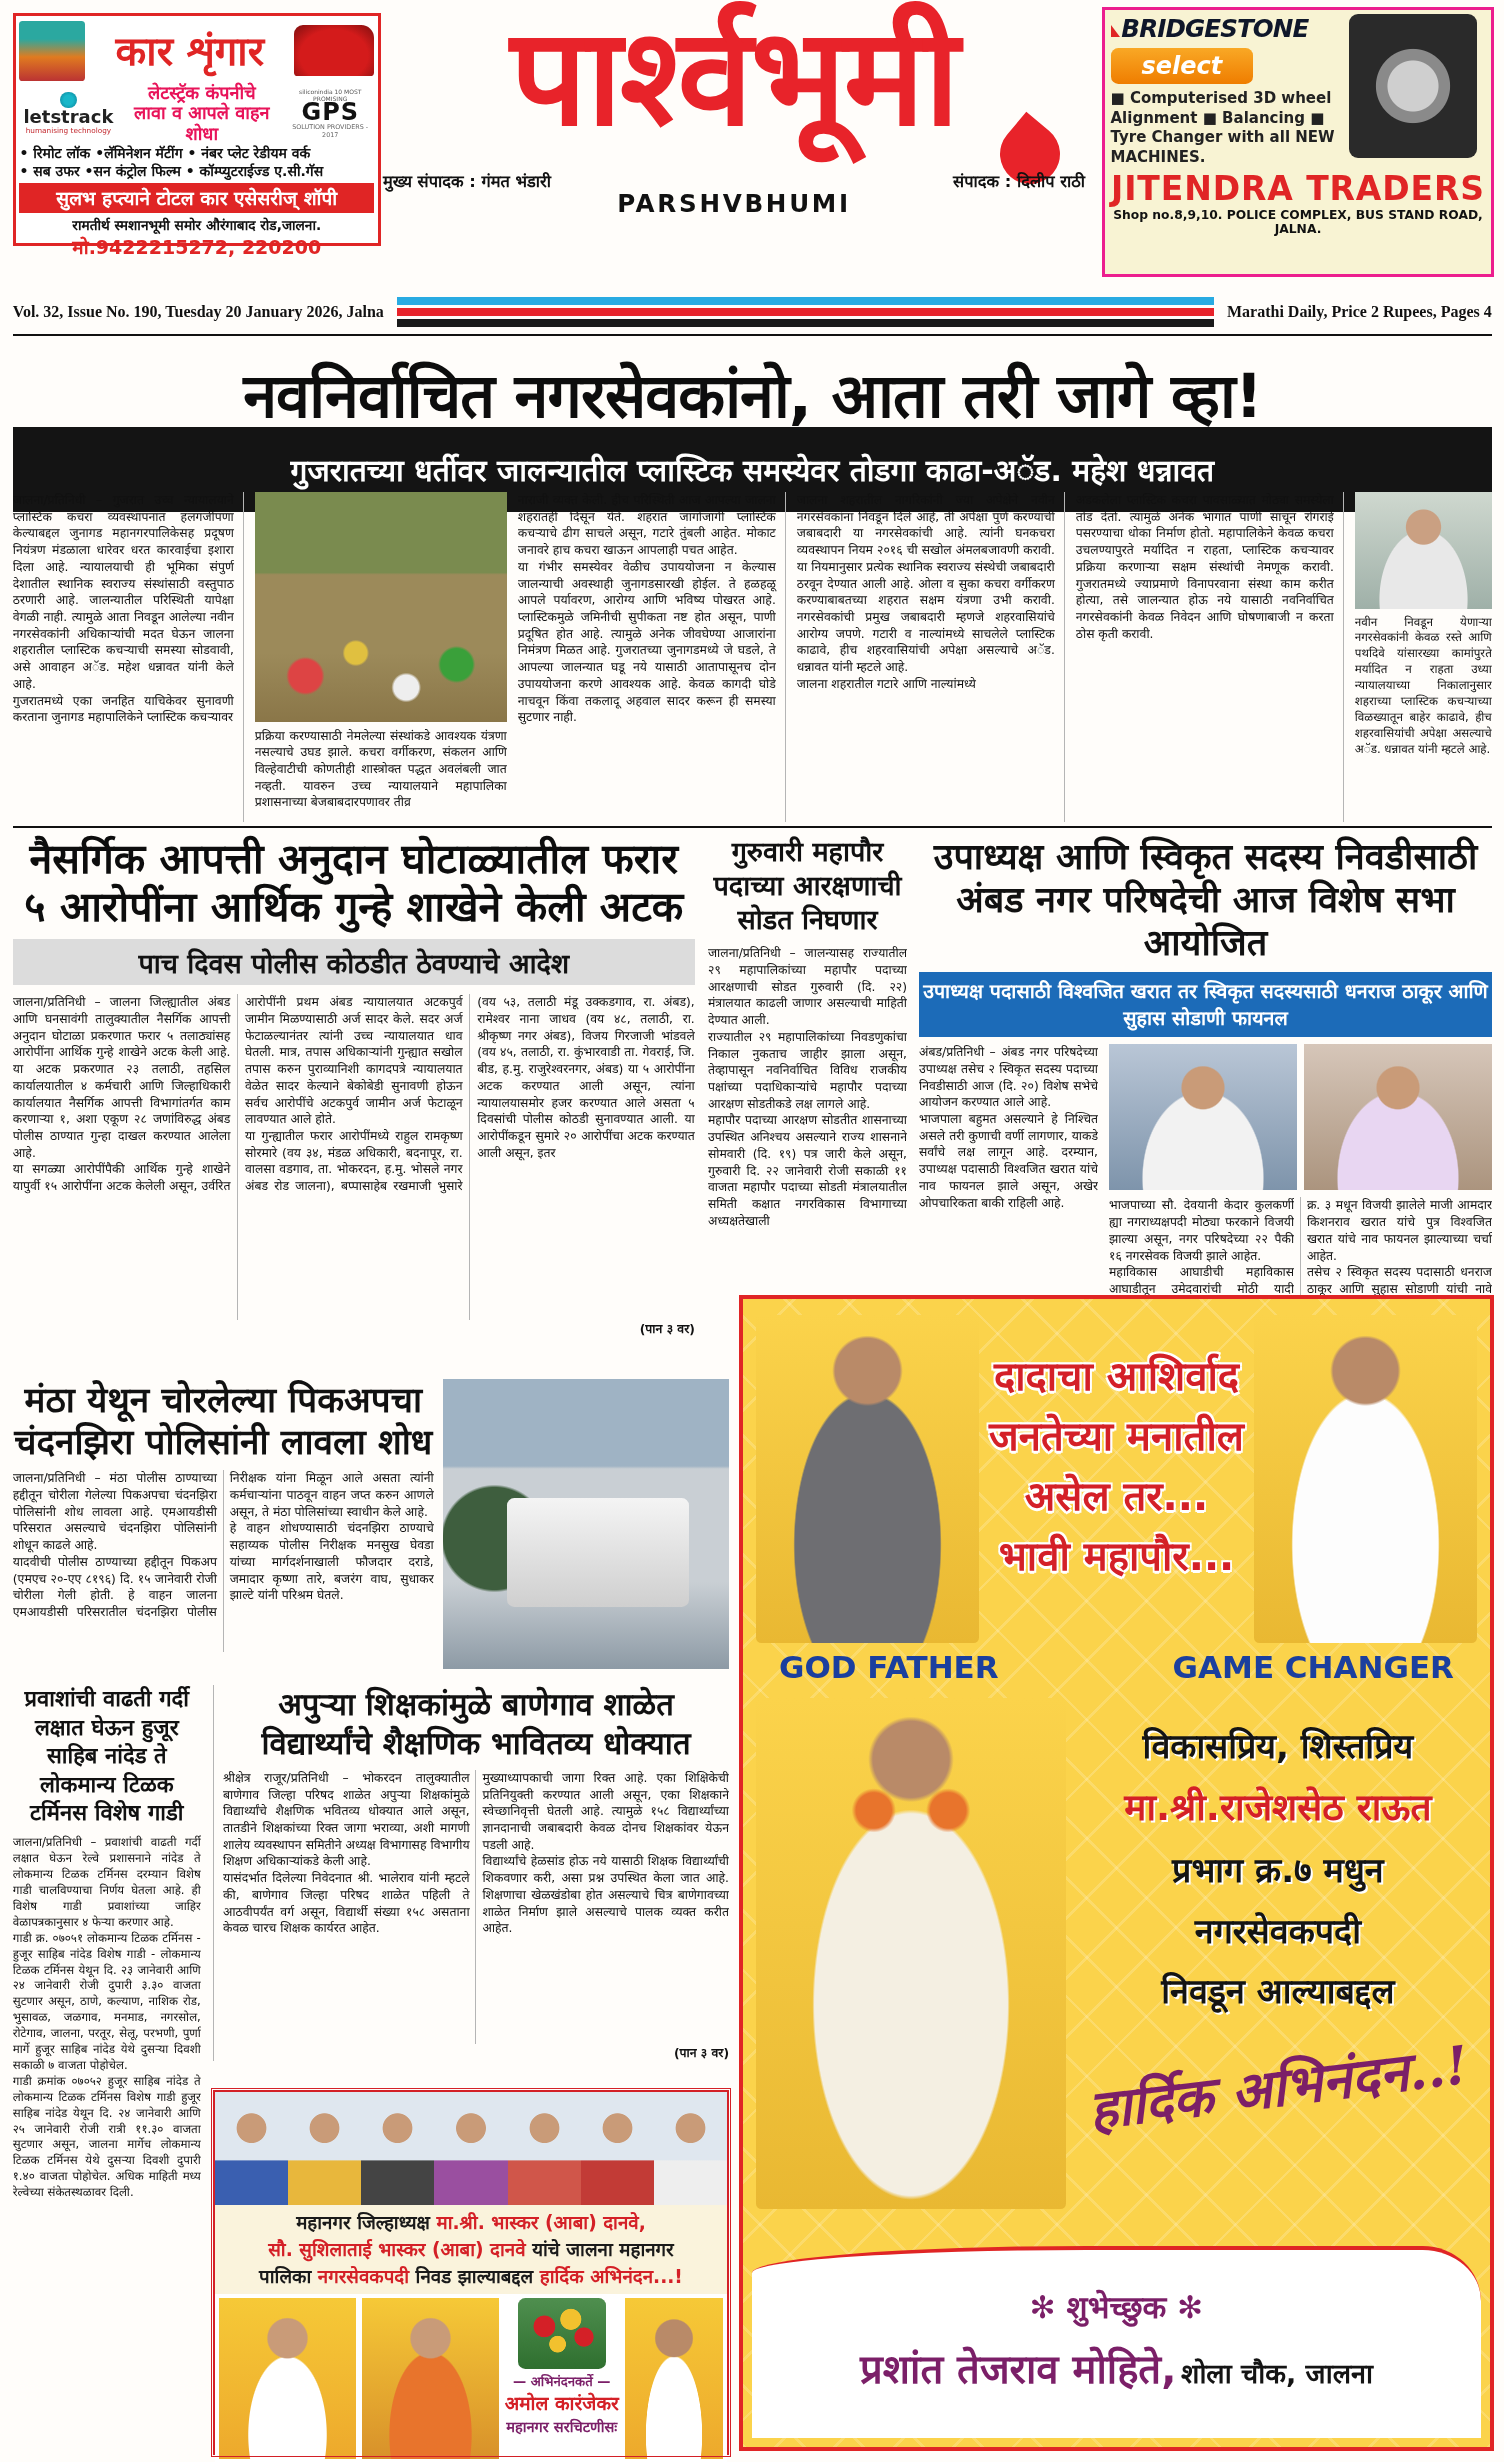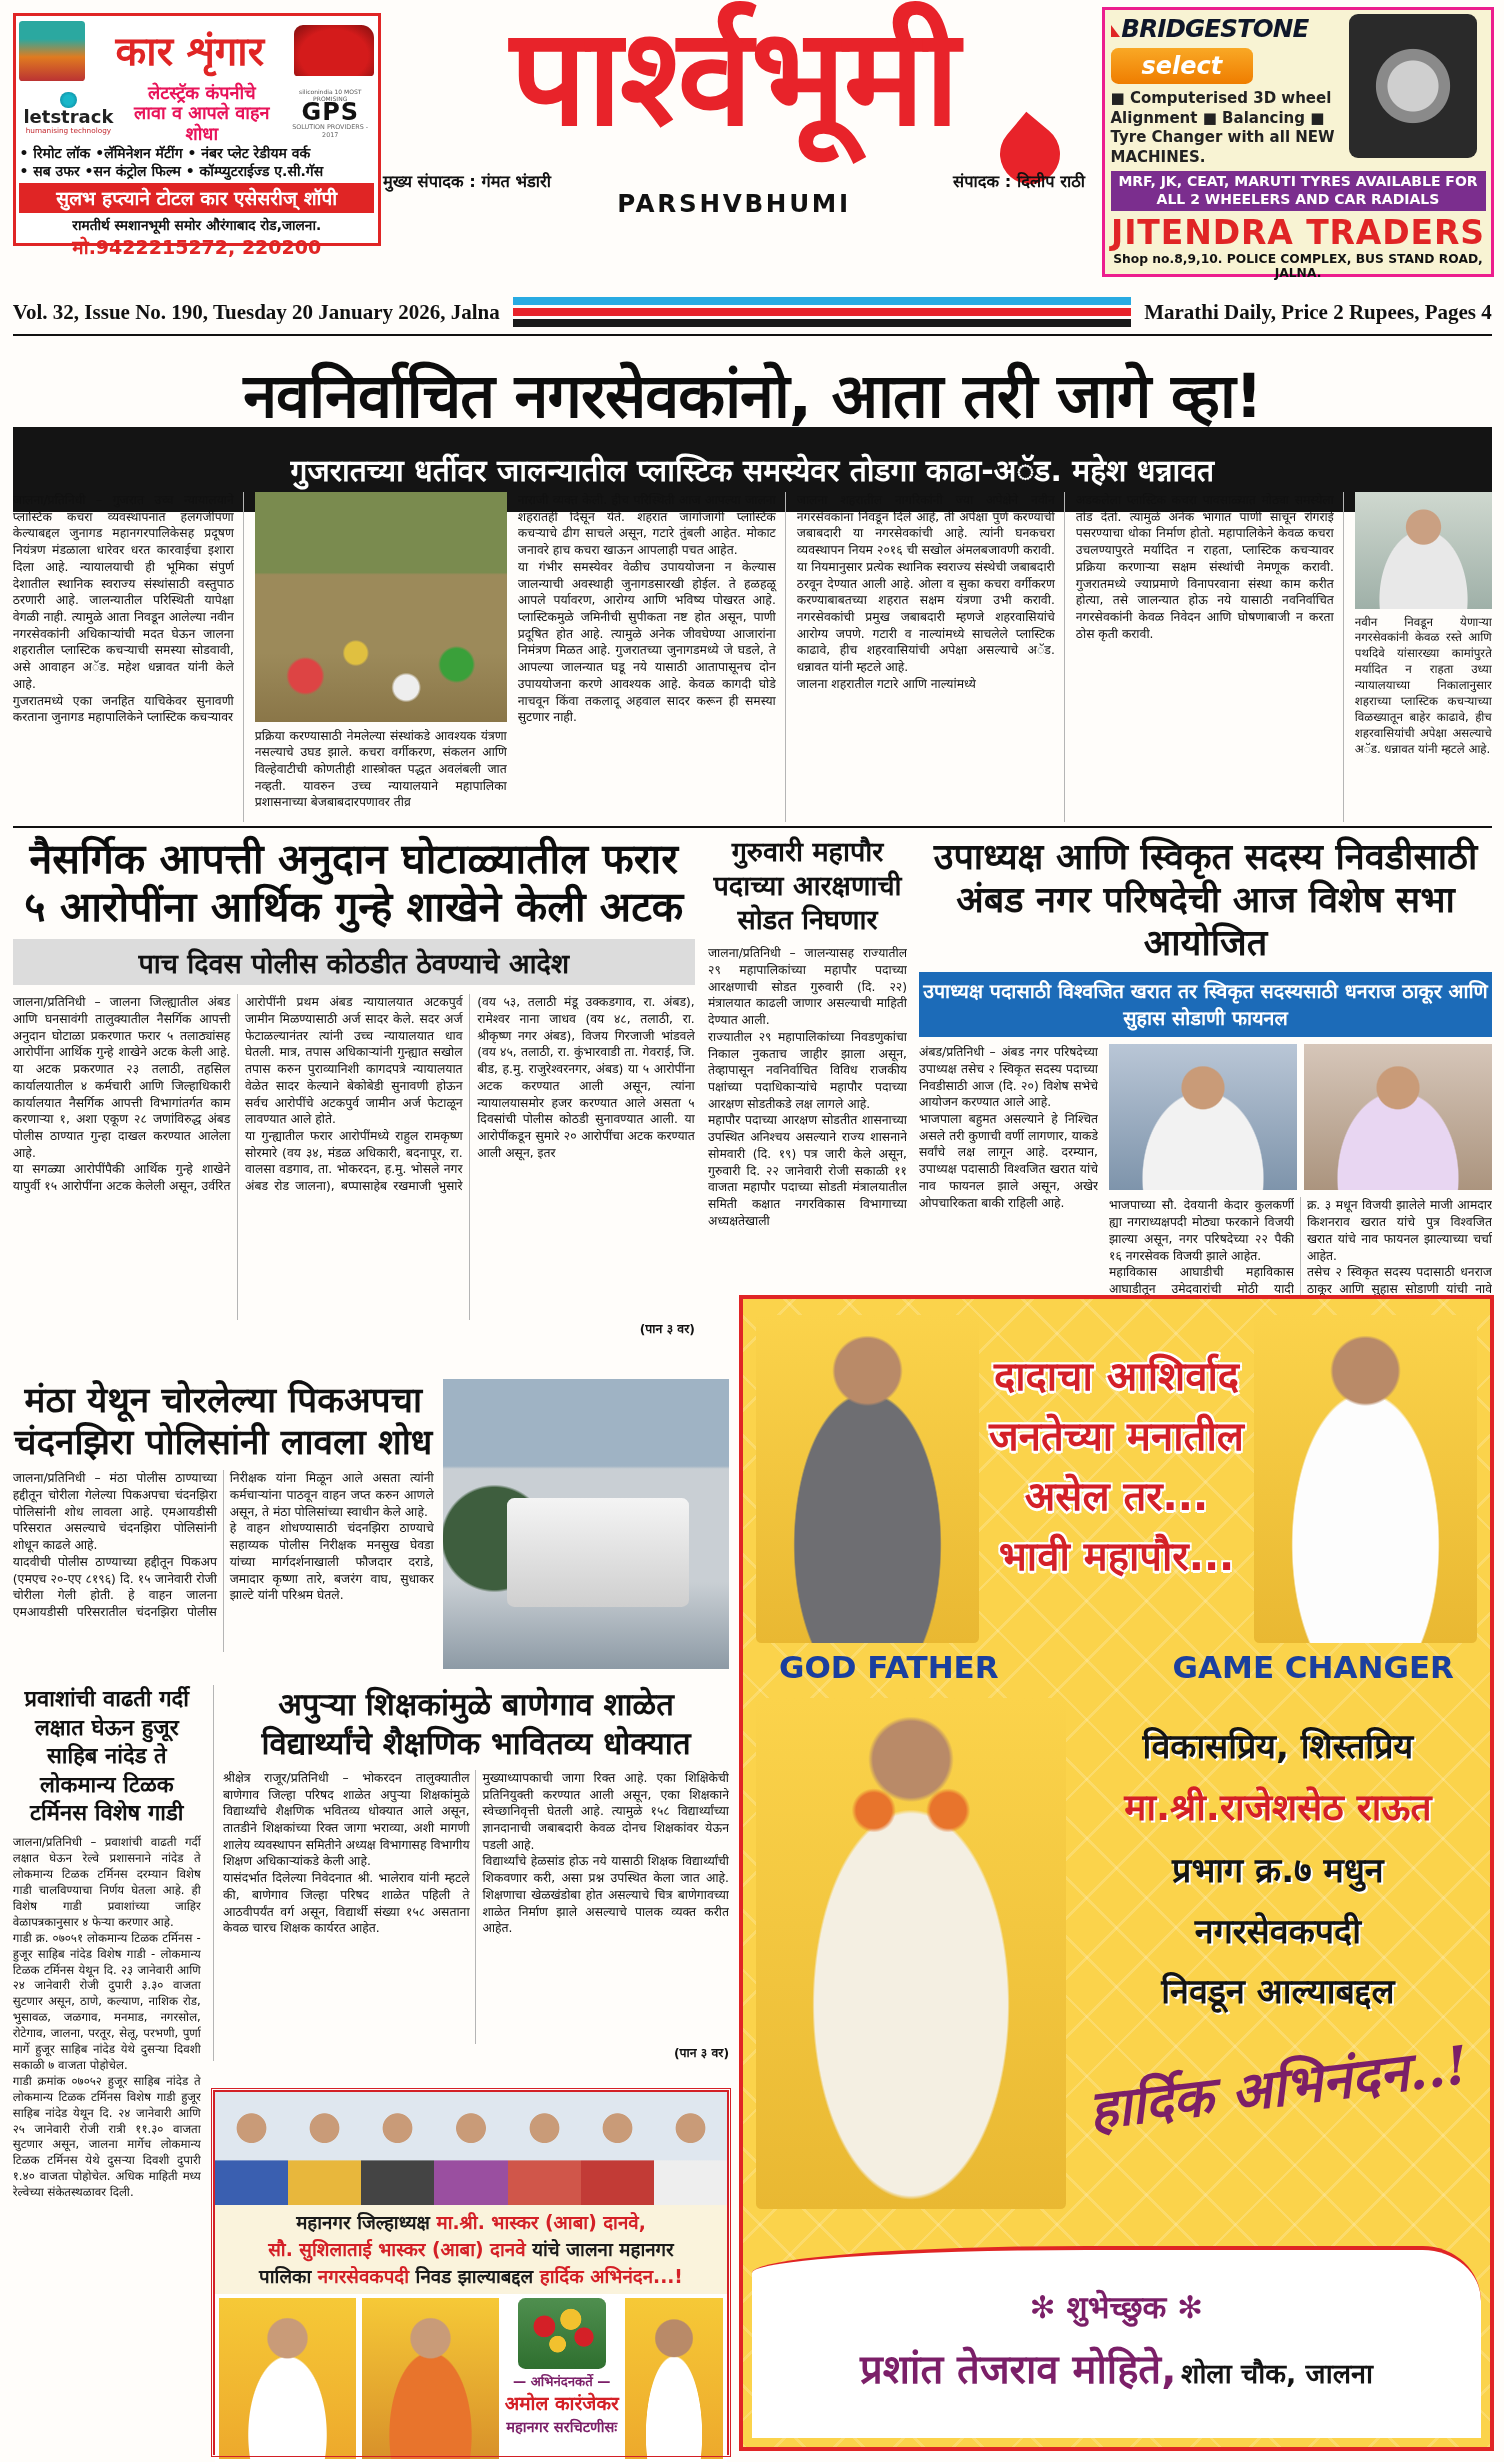--- a/index.html
+++ b/index.html
@@ -43,21 +43,21 @@
   .bs-accent{display:inline-block;width:0;height:0;border-left:9px solid #e02525;border-top:12.8px solid transparent;margin-right:1.8px;}
   .select-badge{background:linear-gradient(180deg,#f9a825,#ef7d00);color:#fff;font-style:italic;font-weight:900;font-size:24px;text-align:center;border-radius:7.3px;width:128px;padding:3.6px 7.3px;margin:5.5px 0;}
   .bs-feat{font-size:15px;font-weight:600;color:#222;line-height:1.3;}
   .tyre-img{width:128px;height:144px;margin-left:5.5px;background:
      radial-gradient(circle at 50% 50%,#cfcfcf 0 26%,#8a8a8a 27% 38%,#2a2a2a 39% 100%);border-radius:9px;}
   .mrf-band{background:#7b2e8e;color:#fff;font-weight:800;font-size:14px;text-align:center;line-height:1.25;padding:2.7px 0;margin-top:3.6px;}
   .jt-name{color:#e02525;font-weight:900;font-size:33px;text-align:center;letter-spacing:0.9px;margin-top:1.8px;}
   .jt-addr{font-weight:700;font-size:12.3px;text-align:center;}
   
   .dateline{left:12.8px;top:292px;width:1479px;height:40px;display:flex;align-items:center;justify-content:space-between;
-            font-family:"Liberation Serif","DejaVu Serif",serif;font-weight:700;font-size:21px;}
+            font-family:"Liberation Serif","DejaVu Serif",serif;font-weight:700;font-size:16px;}
   .bars{flex:1;margin:0 12.8px;display:flex;flex-direction:column;gap:3.6px;}
   .bar{height:7.3px;}
   .bar.b1{background:#29abe2;} .bar.b2{background:#e8232a;} .bar.b3{background:#1a1a1a;}
   .rule{left:12.8px;width:1479px;height:0;border-top:2.7px solid #111;}
   
   .lead-head{left:0;top:352px;width:100%;text-align:center;font-weight:900;font-size:61px;letter-spacing:-0.9px;color:#0d0d0d;}
   .lead-sub{left:12.8px;top:427px;width:1479px;background:#141414;color:#fff;text-align:center;
             font-weight:800;font-size:30px;padding:22px 0;box-sizing:border-box;}
   .lead-body{left:12.8px;top:492px;width:1479px;height:330px;display:flex;gap:11px;}
   .lead-col{flex:1;border-right:0.9px solid #b5b5b5;padding-right:9px;}
@@ -207,21 +207,20 @@
 
   <div class="abs ad-tyre">
     <div class="bs-row">
       <div class="bs-left">
         <div class="bs-logo"><span class="bs-accent"></span><span>BRIDGESTONE</span></div>
         <div class="select-badge">select</div>
         <div class="bs-feat">■ Computerised 3D wheel Alignment ■ Balancing ■ Tyre Changer with all NEW MACHINES.</div>
       </div>
       <div class="tyre-img"></div>
     </div>
-    <div class="mrf-band">MRF, JK, CEAT, MARUTI TYRES AVAILABLE FOR ALL 2 WHEELERS AND CAR RADIALS</div>
     <div class="jt-name">JITENDRA TRADERS</div>
     <div class="jt-addr">Shop no.8,9,10. POLICE COMPLEX, BUS STAND ROAD, JALNA.</div>
   </div>
 
   <div class="abs dateline">
     <span>Vol. 32, Issue No. 190, Tuesday 20 January 2026, Jalna</span>
     <span class="bars">
       <span class="bar b1"></span>
       <span class="bar b2"></span>
       <span class="bar b3"></span>

